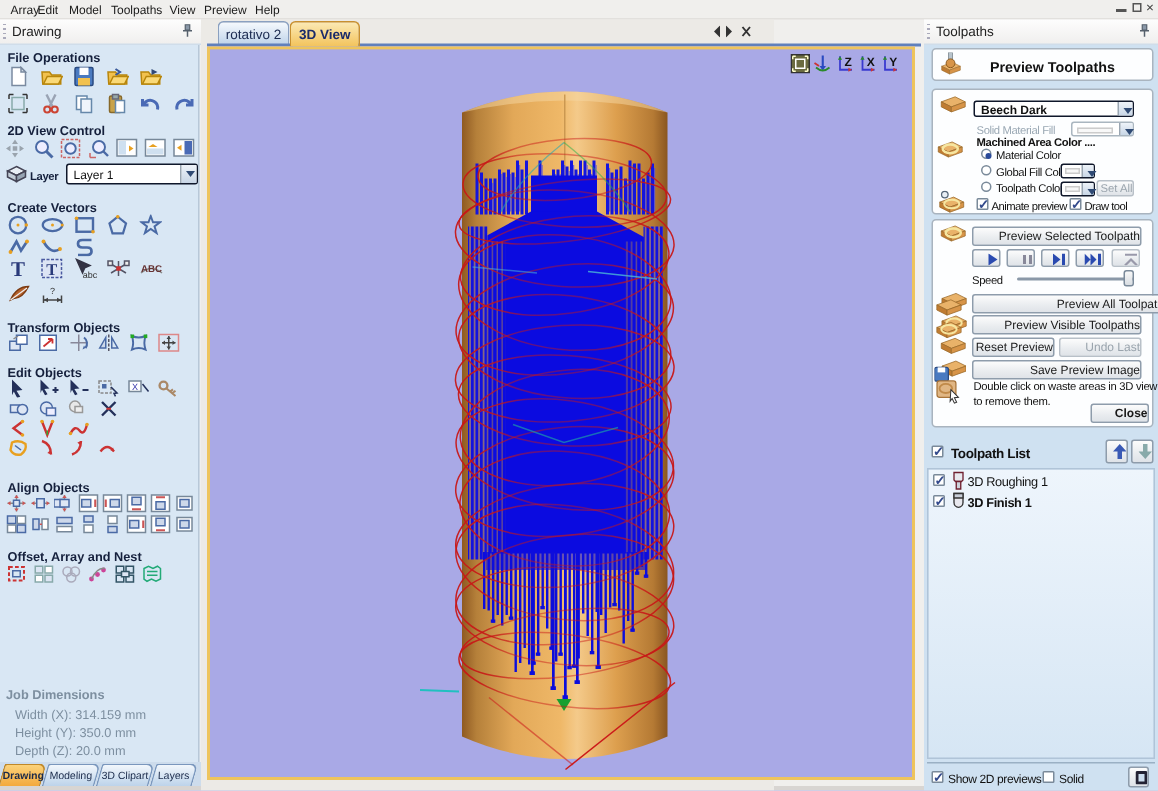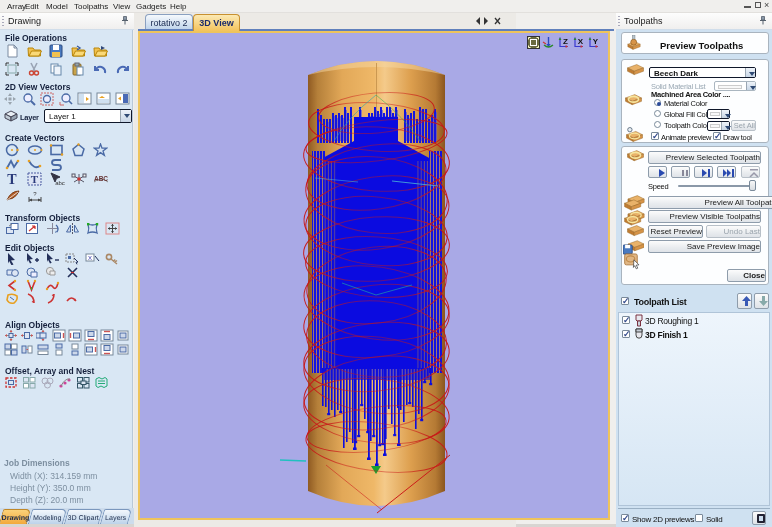--- a/index.html
+++ b/index.html
@@ -47,21 +47,21 @@
 .lbl.b { font-weight:bold; }
 </style></head>
 <body>
 
 <div id="menubar">
  <span style="left:7px">Array</span>
     <span style="left:25px">Edit</span>
     <span style="left:46px">Model</span>
  <span style="left:74px">Toolpaths</span>
     <span style="left:113px">View</span>
-    <span style="left:136px">Gadgets</span>
+    <span style="left:136px">Preview</span>
  <span style="left:170px">Help</span>
 </div>
 <div style="position:absolute;left:744px;top:6px;width:7px;height:2px;background:#555"></div>
 <div style="position:absolute;left:755px;top:2px;width:6px;height:6px;border:1px solid #555"></div>
 <div style="position:absolute;left:764px;top:0px;font-size:9px;color:#444">×</div>
 
 <div class="ptitle" style="left:0;width:134px;border-bottom:1px solid #d0ddea">
   <div class="grip"></div>
     <span style="position:absolute;left:8px;top:3px">Drawing</span>
   <span class="pin" style="right:5px"><svg width="8" height="9" viewBox="0 0 8 9">
@@ -74,21 +74,21 @@
   <div class="grip"></div>
     <span style="position:absolute;left:8px;top:3px">Toolpaths</span>
   <span class="pin" style="right:5px"><svg width="8" height="9" viewBox="0 0 8 9">
         <path d="M2.5,0.5 h3 v3.5 h-3 Z" fill="#8a98a8" stroke="#55606c" stroke-width="0.8"></path>
         <path d="M1,4.5 h6 M4,4.5 v4" stroke="#55606c" stroke-width="1"></path>
       </svg></span>
 </div>
 
 <div id="leftpanel">
  <h4 style="left:5px;top:3px">File Operations</h4>
- <h4 style="left:5px;top:52px">2D View Vectors</h4>
+ <h4 style="left:5px;top:52px">2D View Control</h4>
  <h4 style="left:5px;top:103px">Create Vectors</h4>
  <h4 style="left:5px;top:183px">Transform Objects</h4>
  <h4 style="left:5px;top:213px">Edit Objects</h4>
  <h4 style="left:5px;top:290px">Align Objects</h4>
  <h4 style="left:5px;top:336px">Offset, Array and Nest</h4>
  <div class="jdim" style="left:4px;top:428px;font-weight:bold">Job Dimensions</div>
  <div class="jdim" style="left:10px;top:441px">Width (X): 314.159 mm</div>
  <div class="jdim" style="left:10px;top:453px">Height (Y): 350.0 mm</div>
  <div class="jdim" style="left:10px;top:465px">Depth (Z): 20.0 mm</div>
 
@@ -727,21 +727,21 @@
   <div class="box" style="top:29px;height:84px"></div>
   <div class="abs" style="left:9px;top:32px"><svg width="21" height="16" viewBox="0 0 25 19">
         <path d="M3,7 L14,3 22,7 11,11 Z" fill="#e9b269" stroke="#9a6a2a" stroke-width="0.6"></path>
         <path d="M3,7 v4 l8,4 v-4 Z" fill="#c07c32" stroke="#9a6a2a" stroke-width="0.6"></path>
         <path d="M22,7 v4 l-11,4 v-4 Z" fill="#d79448" stroke="#9a6a2a" stroke-width="0.6"></path>
       </svg></div>
   <div class="combo" style="left:33px;top:37px;width:107px;height:11px;font-weight:bold">
       <span style="position:absolute;left:4px;top:1px">Beech Dark</span>
       <span class="arr" style="width:10px"></span>
     </div>
-  <div class="lbl dis" style="left:35px;top:52px">Solid Material List</div>
+  <div class="lbl dis" style="left:35px;top:52px">Solid Material Fill</div>
   <div class="combo" style="left:98px;top:51px;width:42px;height:10px;border-color:#aab6c0">
       <span style="position:absolute;left:3px;top:2.5px;width:24px;height:4px;background:#f8f8f8;border:1px solid #ccc"></span>
       <span class="arr" style="width:9px"></span>
     </div>
   <div class="abs" style="left:7px;top:62px"><svg width="21" height="17" viewBox="0 0 25 20">
         <path d="M3,7 L14,3 22,7 11,11 Z" fill="#e9b269" stroke="#9a6a2a" stroke-width="0.6"></path>
         <path d="M3,7 v4 l8,4 v-4 Z" fill="#c07c32" stroke="#9a6a2a" stroke-width="0.6"></path>
         <path d="M22,7 v4 l-11,4 v-4 Z" fill="#d79448" stroke="#9a6a2a" stroke-width="0.6"></path>
         <ellipse cx="12.5" cy="8.5" rx="6" ry="3.4" fill="none" stroke="#f6e6a0" stroke-width="2"></ellipse>
       </svg></div>
@@ -848,20 +848,21 @@
         </g>
         <rect x="0" y="8" width="11" height="11" rx="1.5" fill="#4a7ac0" stroke="#2a4a80"></rect>
         <rect x="2.5" y="8" width="6" height="4" fill="#fff"></rect>
       </svg></div>
   <div class="btn" style="left:32px;top:210px;width:113px;height:13px;line-height:12px">Save Preview Image</div>
   <div class="abs" style="left:7px;top:222px"><svg width="21" height="19" viewBox="0 0 25 22">
         <rect x="2" y="2" width="15" height="13" rx="2" fill="#e0b684" stroke="#a8743a"></rect>
         <ellipse cx="9" cy="8" rx="5" ry="3.6" fill="none" stroke="#c08a4a" stroke-width="1.4"></ellipse>
         <path d="M13,9 l6,6 -3.2,0.3 1.8,3.6 -1.8,0.8 -1.8,-3.8 -1.6,2.2 Z" fill="#fff" stroke="#333" stroke-width="0.8"></path>
       </svg></div>
+  <div class="lbl" style="left:33px;top:223px;width:124px;white-space:normal;line-height:1.3;letter-spacing:-0.2px">Double click on waste areas in 3D view to remove them.</div>
   <div class="btn" style="left:111px;top:239px;width:39px;height:13px;line-height:12px;font-weight:bold">Close</div>
 
   <div class="cb on" style="left:5px;top:267px"></div>
   <div class="lbl b" style="left:18px;top:267px;font-size:9px">Toolpath List</div>
   <div class="btn" style="left:121px;top:263px;width:15px;height:16px"><svg width="9" height="10" style="margin-top:2px">
         <path d="M4.5,0 L9,5 H6 V10 H3 V5 H0 Z" fill="#3a5ab5"></path>
       </svg></div>
   <div class="btn" style="left:138px;top:263px;width:15px;height:16px"><svg width="9" height="10" style="margin-top:2px">
         <path d="M4.5,10 L9,5 H6 V0 H3 V5 H0 Z" fill="#8aa"></path>
       </svg></div>

